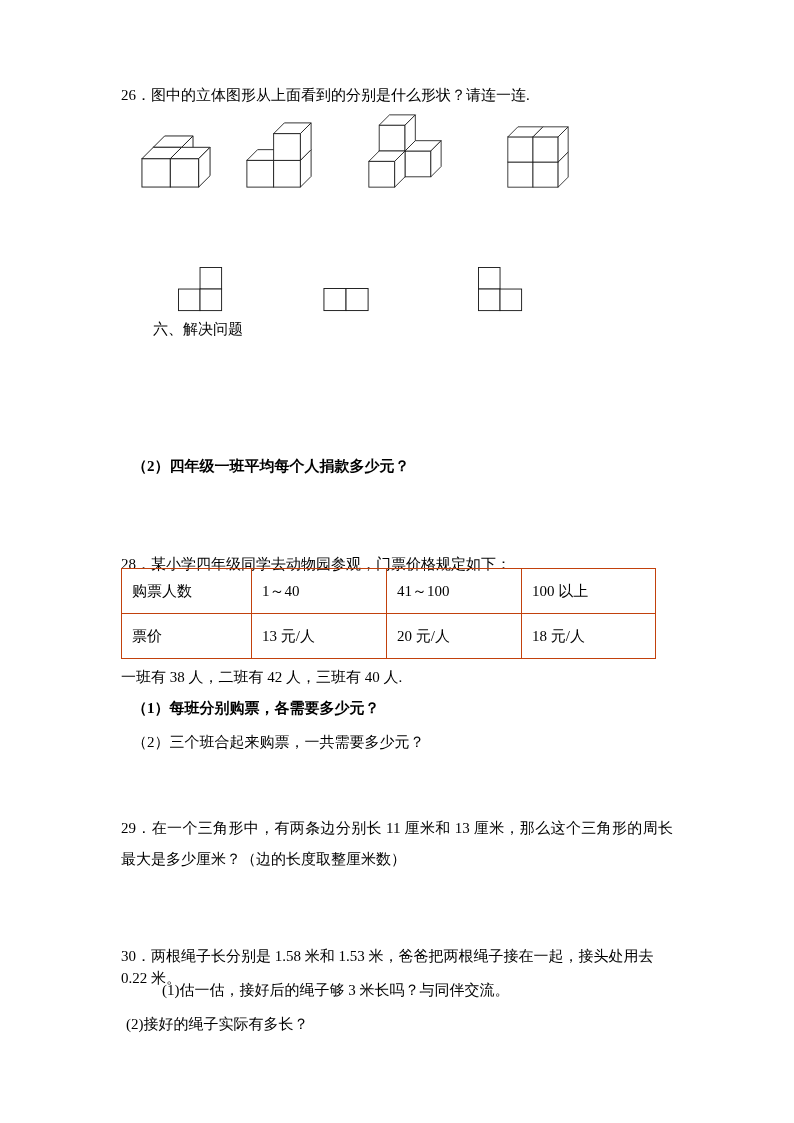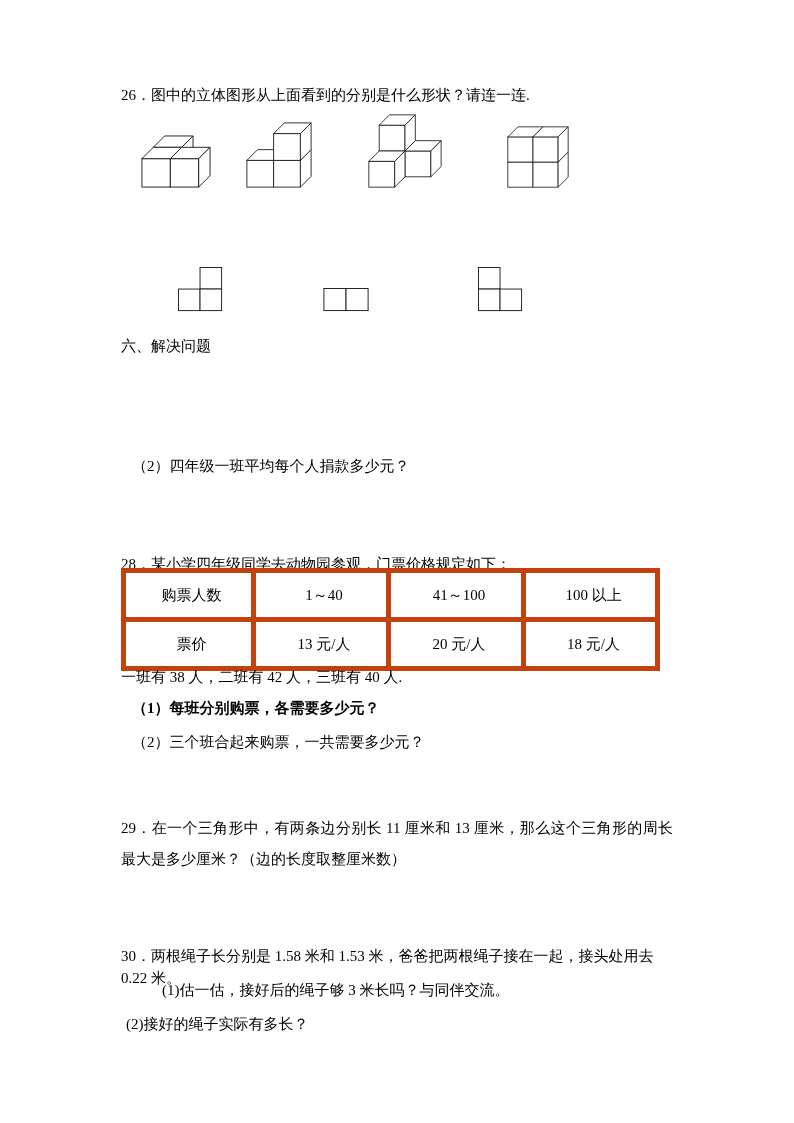--- a/index.html
+++ b/index.html
@@ -27,28 +27,27 @@
   .fig svg rect, .fig svg polygon {
     fill: #ffffff;
     stroke: #1c1c1c;
     stroke-width: 1;
     stroke-linejoin: miter;
   }
 
   
   .price-table { border-collapse: collapse; table-layout: fixed; }
   .price-table td {
-    border: 5px solid #c2410c;
+    border: 1px solid #c2410c;
     height: 44px;
     padding: 0 4px 0 10px;
     font-size: 15px;
     vertical-align: middle;
     white-space: nowrap;
     overflow: hidden;
-    text-align: center;
   }
 </style>
 </head>
 <body>
 
 <div class="page">
 
   <div class="block para" style="top:80px;">26．图中的立体图形从上面看到的分别是什么形状？请连一连.</div>
 
   <div class="figure-row" style="top:114px; height:78px;">
@@ -126,23 +125,23 @@
 
     <div class="fig" style="left:357px; top:2px;">
       <svg width="45" height="45" viewBox="0 0 48 48" xmlns="http://www.w3.org/2000/svg">
         <rect x="0.5" y="0.5" width="23" height="23"></rect>
         <rect x="0.5" y="23.5" width="23" height="23"></rect>
         <rect x="23.5" y="23.5" width="23" height="23"></rect>
       </svg>
     </div>
   </div>
 
-  <div class="block line" style="top:335px;">六、解决问题</div>
+  <div class="block line" style="top:318px;margin-left:32px;">六、解决问题</div>
 
-  <div class="block line sub" style="top:455px;">（2）四年级一班平均每个人捐款多少元？</div>
+  <div class="block line sub" style="top:455px;font-weight:bold;">（2）四年级一班平均每个人捐款多少元？</div>
 
   <div class="block line" style="top:553px;">28．某小学四年级同学去动物园参观，门票价格规定如下：</div>
 
   <table class="price-table" style="position:absolute; left:38px; top:568px; width:534px;">
     <colgroup>
       <col style="width:130px;">
         <col style="width:135px;">
         <col style="width:135px;">
         <col style="width:134px;">
     </colgroup>

